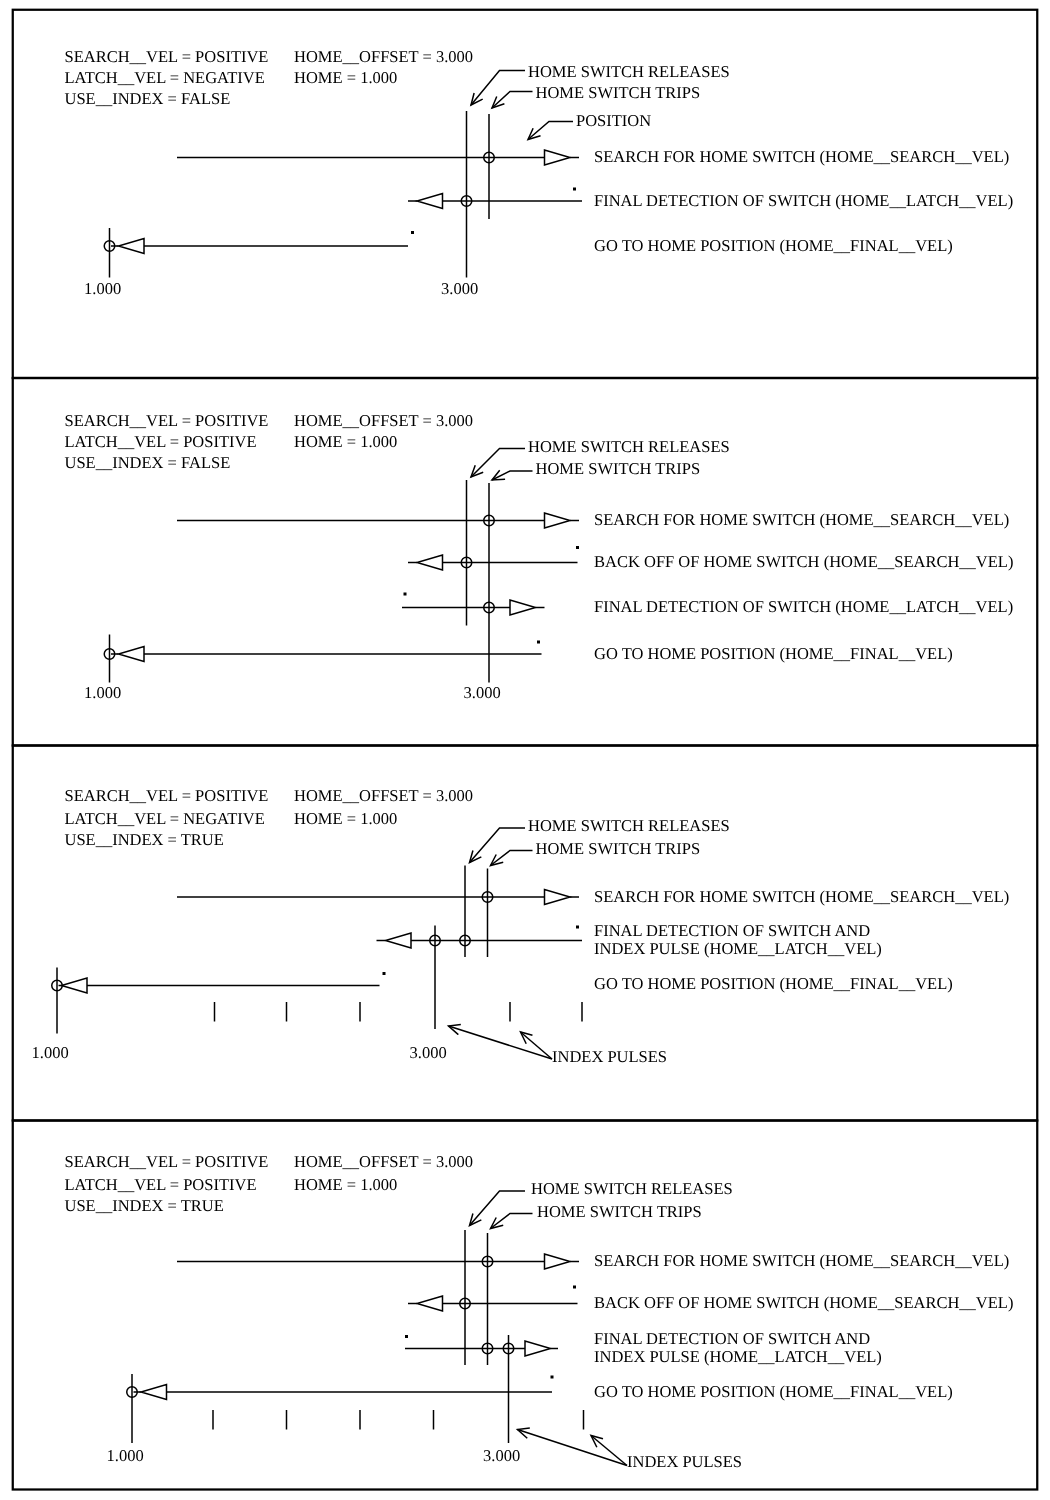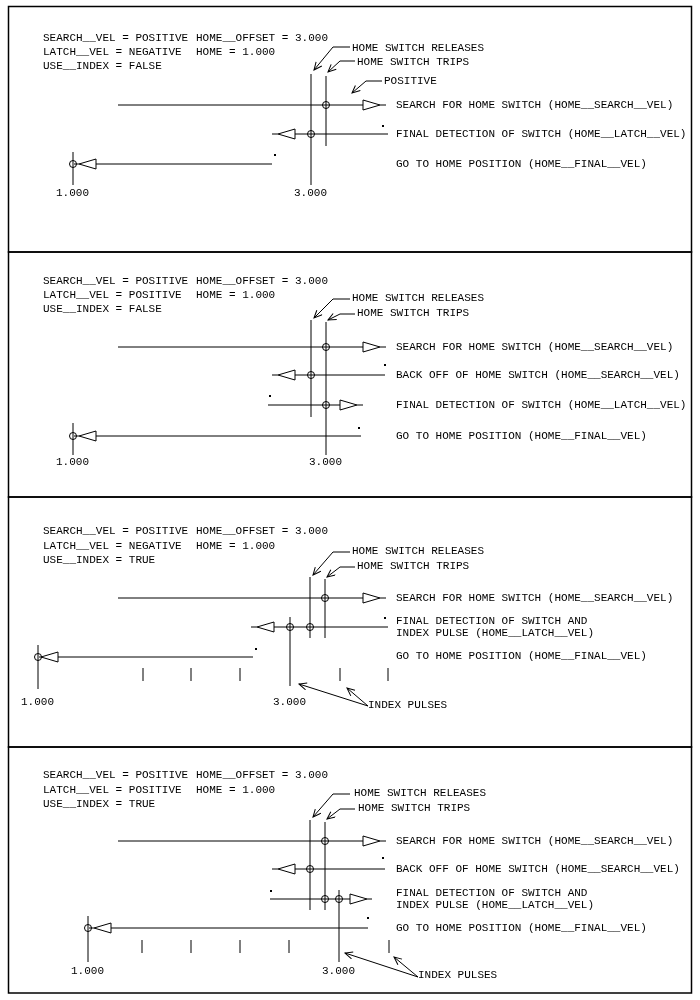--- a/index.html
+++ b/index.html
@@ -1,20 +1,20 @@
 <!DOCTYPE html>
 <html><head>
 <meta charset="utf-8">
 <style>
   html,body{margin:0;padding:0;background:#fff;}
   #root{position:relative;width:700px;height:1000px;background:#ffffff;
         font-family:"Liberation Mono","DejaVu Sans Mono",monospace;color:#000;}
   #linework{position:absolute;left:0;top:0;}
   .t{position:absolute;font-size:11px;line-height:11px;white-space:pre;
-     font-family:Liberation Mono, monospace;color:#000;}
+     font-family:Liberation Serif, serif;color:#000;}
 </style>
 </head>
 <body>
 
 <div id="root">
 
 <svg id="linework" width="700" height="1000" viewBox="0 0 700 1000" fill="none" stroke="#000" stroke-width="1">
   <defs>
     <marker id="ah" markerWidth="12" markerHeight="10" refX="9" refY="4" orient="auto">
       <path d="M1,0.5 L9,4 L1.5,7.5" fill="none" stroke="#000" stroke-width="1"></path>
@@ -190,21 +190,21 @@
   </g>
 </svg>
 
 <span class="t" style="left:43px;top:33px">SEARCH__VEL = POSITIVE</span>
 <span class="t" style="left:43px;top:47px">LATCH__VEL = NEGATIVE</span>
 <span class="t" style="left:43px;top:61px">USE__INDEX = FALSE</span>
 <span class="t" style="left:196px;top:33px">HOME__OFFSET = 3.000</span>
 <span class="t" style="left:196px;top:47px">HOME = 1.000</span>
 <span class="t" style="left:352px;top:43px">HOME SWITCH RELEASES</span>
 <span class="t" style="left:357px;top:57px">HOME SWITCH TRIPS</span>
-<span class="t" style="left:384px;top:76px">POSITIVE</span>
+<span class="t" style="left:384px;top:76px">POSITION</span>
 <span class="t" style="left:396px;top:100px">SEARCH FOR HOME SWITCH (HOME__SEARCH__VEL)</span>
 <span class="t" style="left:396px;top:129px">FINAL DETECTION OF SWITCH (HOME__LATCH__VEL)</span>
 <span class="t" style="left:396px;top:159px">GO TO HOME POSITION (HOME__FINAL__VEL)</span>
 <span class="t" style="left:56px;top:188px">1.000</span>
 <span class="t" style="left:294px;top:188px">3.000</span>
 
 <span class="t" style="left:43px;top:276px">SEARCH__VEL = POSITIVE</span>
 <span class="t" style="left:43px;top:290px">LATCH__VEL = POSITIVE</span>
 <span class="t" style="left:43px;top:304px">USE__INDEX = FALSE</span>
 <span class="t" style="left:196px;top:276px">HOME__OFFSET = 3.000</span>

